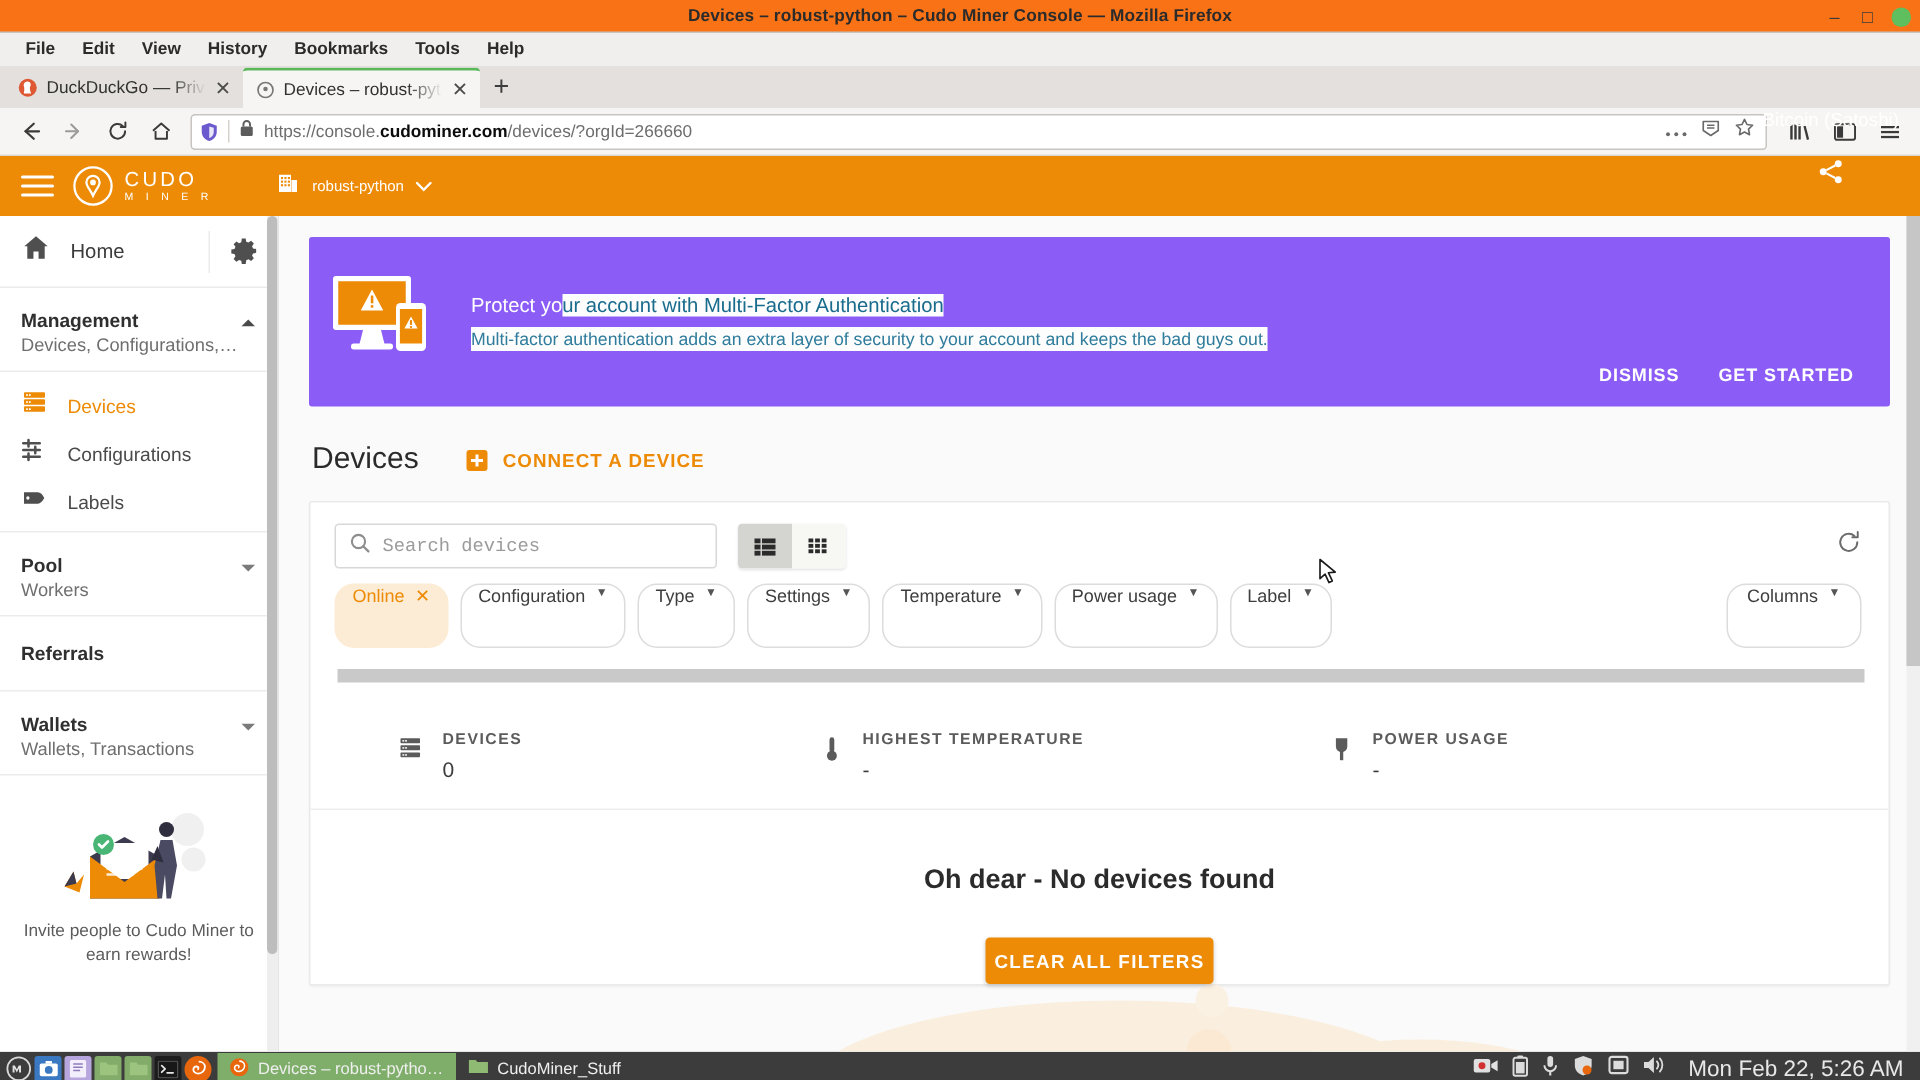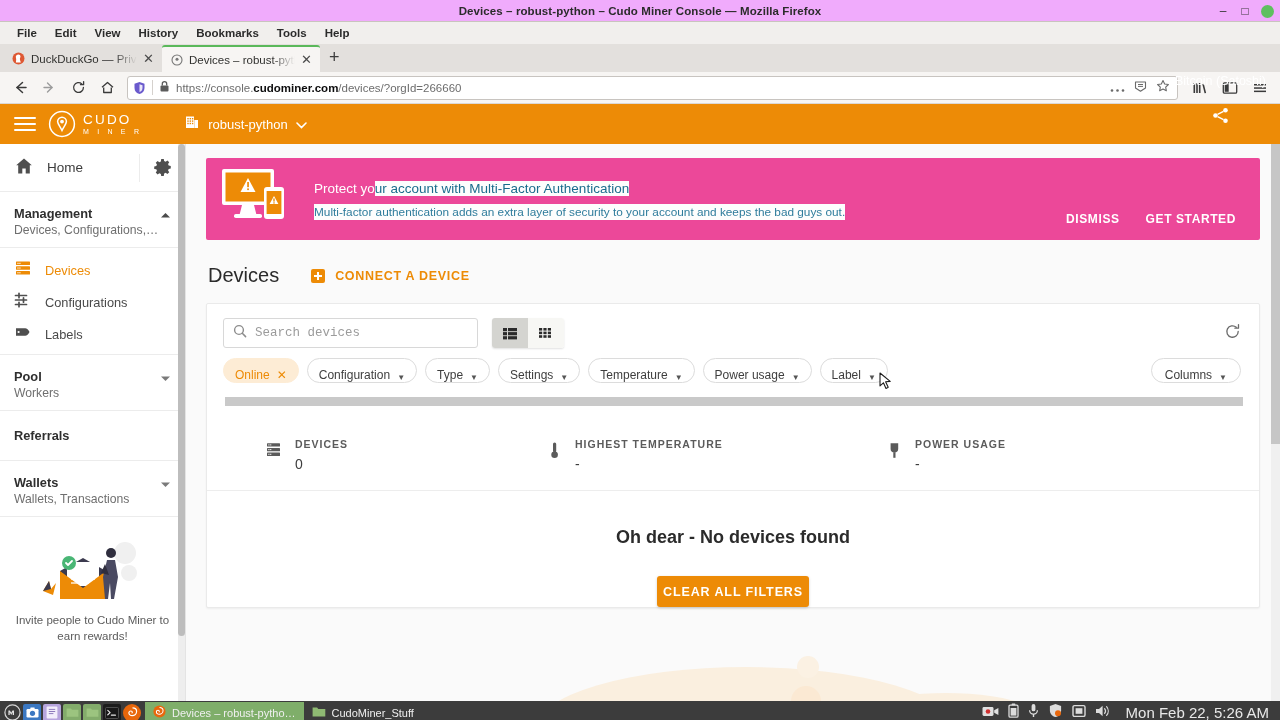--- a/index.html
+++ b/index.html
@@ -5,21 +5,21 @@
   * { box-sizing: border-box; margin: 0; padding: 0; }
   html, body {
     width: 1280px; height: 720px;
     font-family: "Liberation Sans", sans-serif;
     overflow: hidden;
     background: #ffffff;
   }
 
   
   .ff-titlebar {
-    height: 22px; background: #f0abfc;
+    height: 22px; background: #f97316;
     display: flex; align-items: center; justify-content: center;
     position: relative; border-bottom: 1px solid #c9c4be;
   }
   .ff-title { font-size: 11.5px; color: #2b2b2b; font-weight: 700; letter-spacing: .1px; }
   .win-ctrls { position: absolute; right: 6px; top: 0; height: 22px; display: flex; align-items: center; gap: 10px; }
   .win-btn { width: 12px; height: 12px; display: flex; align-items: center; justify-content: center;
              font-size: 12px; color: #3a3a3a; line-height: 1; }
   .win-close { width: 13px; height: 13px; border-radius: 50%; background: #5fbf5f; }
 
   .ff-menubar { height: 22px; background: #f1efed; display: flex; align-items: center; padding-left: 8px; gap: 0; }
@@ -53,21 +53,21 @@
 
   
   .app-header { height: 40px; background: #ED8B06; display: flex; align-items: center; padding: 0 14px; }
   .hamburger { width: 22px; margin-right: 12px; display: flex; flex-direction: column; gap: 4px; }
   .hamburger span { display: block; height: 2px; background: #fff; border-radius: 1px; }
   .brand { display: flex; align-items: center; gap: 7px; }
   .brand-text { display: flex; flex-direction: column; line-height: 1; }
   .brand-top { font-size: 13.5px; color: #fff; letter-spacing: 2.2px; font-weight: 400; }
   .brand-bot { font-size: 7px; color: #fff; letter-spacing: 3.2px; margin-top: 2px; }
   .org-sel { display: flex; align-items: center; gap: 8px; margin-left: 42px; }
-  .org-name { font-size: 13px; color: #fff; }
+  .org-name { font-size: 10px; color: #fff; }
   .hdr-spacer { flex: 1 1 auto; }
   .hdr-right { display: flex; align-items: center; gap: 18px; flex-direction: column; }
   .hdr-currency { font-size: 12.5px; color: #fff; }
 
   
   .body-wrap { display: flex; height: 557px; background: #fff; position: relative; }
 
   
   .sidebar { width: 186px; flex: 0 0 186px; background: #fff; border-right: 1px solid #e4e4e4;
              position: relative; overflow: hidden; }
@@ -87,21 +87,21 @@
   .sb-plain { padding: 17px 14px; border-bottom: 1px solid #ececec; }
   .sb-promo { padding: 14px 12px 0 12px; text-align: center; }
   .sb-promo-text { font-size: 11.5px; color: #5c5c5c; line-height: 1.35; margin-top: 6px; }
   .sb-scroll { position: absolute; right: 0; top: 0; width: 7px; height: 100%; background: #eeeeee; }
   .sb-scroll-thumb { position: absolute; right: 0; top: 0; width: 7px; height: 492px; background: #bdbdbd; border-radius: 4px; }
 
   
   .main { flex: 1 1 auto; background: #fafafa; overflow: hidden; position: relative; }
   .main-inner { padding: 14px 20px 0 20px; }
 
-  .mfa-banner { background: #ec4899; border-radius: 2px; height: 82px; display: flex;
+  .mfa-banner { background: #8b5cf6; border-radius: 2px; height: 113px; display: flex;
                 align-items: center; padding: 0 22px 0 14px; position: relative; }
   .mfa-art { width: 72px; flex: 0 0 72px; }
   .mfa-texts { margin-left: 22px; flex: 1 1 auto; }
   .mfa-title { font-size: 13.5px; color: #fff; line-height: 18px; display: inline-block; }
   .mfa-title .sel { background: #fdfdfd; color: #1a6c8d; }
   .mfa-sub-wrap { margin-top: 4px; }
   .mfa-sub { font-size: 11.8px; line-height: 16px; background: #fdfdfd; color: #2f7c9c; display: inline; padding: 1px 0; }
   .mfa-actions { position: absolute; right: 24px; bottom: 14px; display: flex; gap: 26px; }
   .mfa-btn { font-size: 12px; color: #fff; font-weight: 700; letter-spacing: .6px; }
 
@@ -119,22 +119,22 @@
   .search-box { width: 255px; height: 30px; border: 1px solid #d8d8d8; border-radius: 3px;
                 display: flex; align-items: center; padding: 0 9px; gap: 8px; background: #fff; }
   .search-ph { font-size: 12.5px; color: #9b9b9b; font-family: Liberation Mono, monospace; }
   .view-toggle { display: flex; border-radius: 3px; overflow: hidden; box-shadow: 0 1px 2px rgba(0,0,0,.12); }
   .view-btn { width: 36px; height: 30px; display: flex; align-items: center; justify-content: center; }
   .view-btn.on { background: #d4d4d0; }
   .view-btn.off { background: #f7f7f4; }
   .toolbar-spacer { flex: 1 1 auto; }
 
   .filter-row { display: flex; align-items: center; padding: 0 18px 0 16px; gap: 8px; }
-  .chip { height: 25px; border: 1px solid #dcdcdc; border-radius: 13px; background: #fff;
-          display: flex; align-items: flex-end; padding: 0 11px; gap: 7px; font-size: 12px; color: #3e3e3e; }
+  .chip { height: 43px; border: 1px solid #dcdcdc; border-radius: 13px; background: #fff;
+          display: flex; align-items: flex-start; padding: 0 11px; gap: 7px; font-size: 12px; color: #3e3e3e; }
   .chip.sel { background: #fdecd5; border-color: #fdecd5; color: #ED8B06; }
   .chip-x { font-size: 12px; color: #ED8B06; }
   .chip-caret { font-size: 8px; color: #555; }
   .filter-spacer { flex: 1 1 auto; }
 
   .hscroll { height: 9px; background: #c9c9c9; margin: 14px 16px 0 18px; border-radius: 0; }
 
   .stats-row { display: flex; padding: 20px 0 18px 0; border-bottom: 1px solid #ededed;
                margin: 12px 0 0 0; }
   .stat { display: flex; gap: 13px; align-items: flex-start; }

